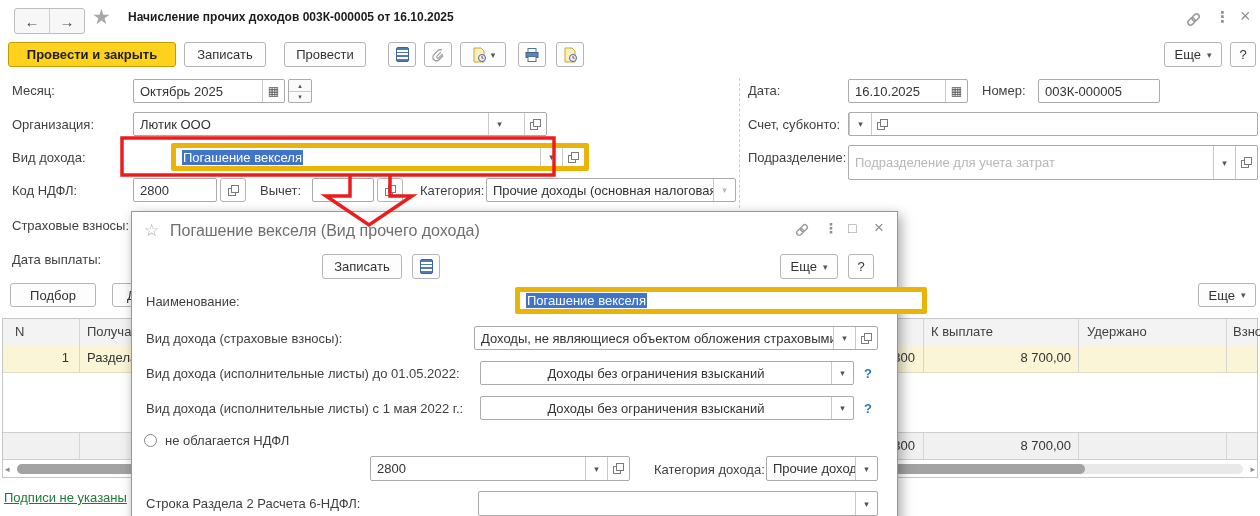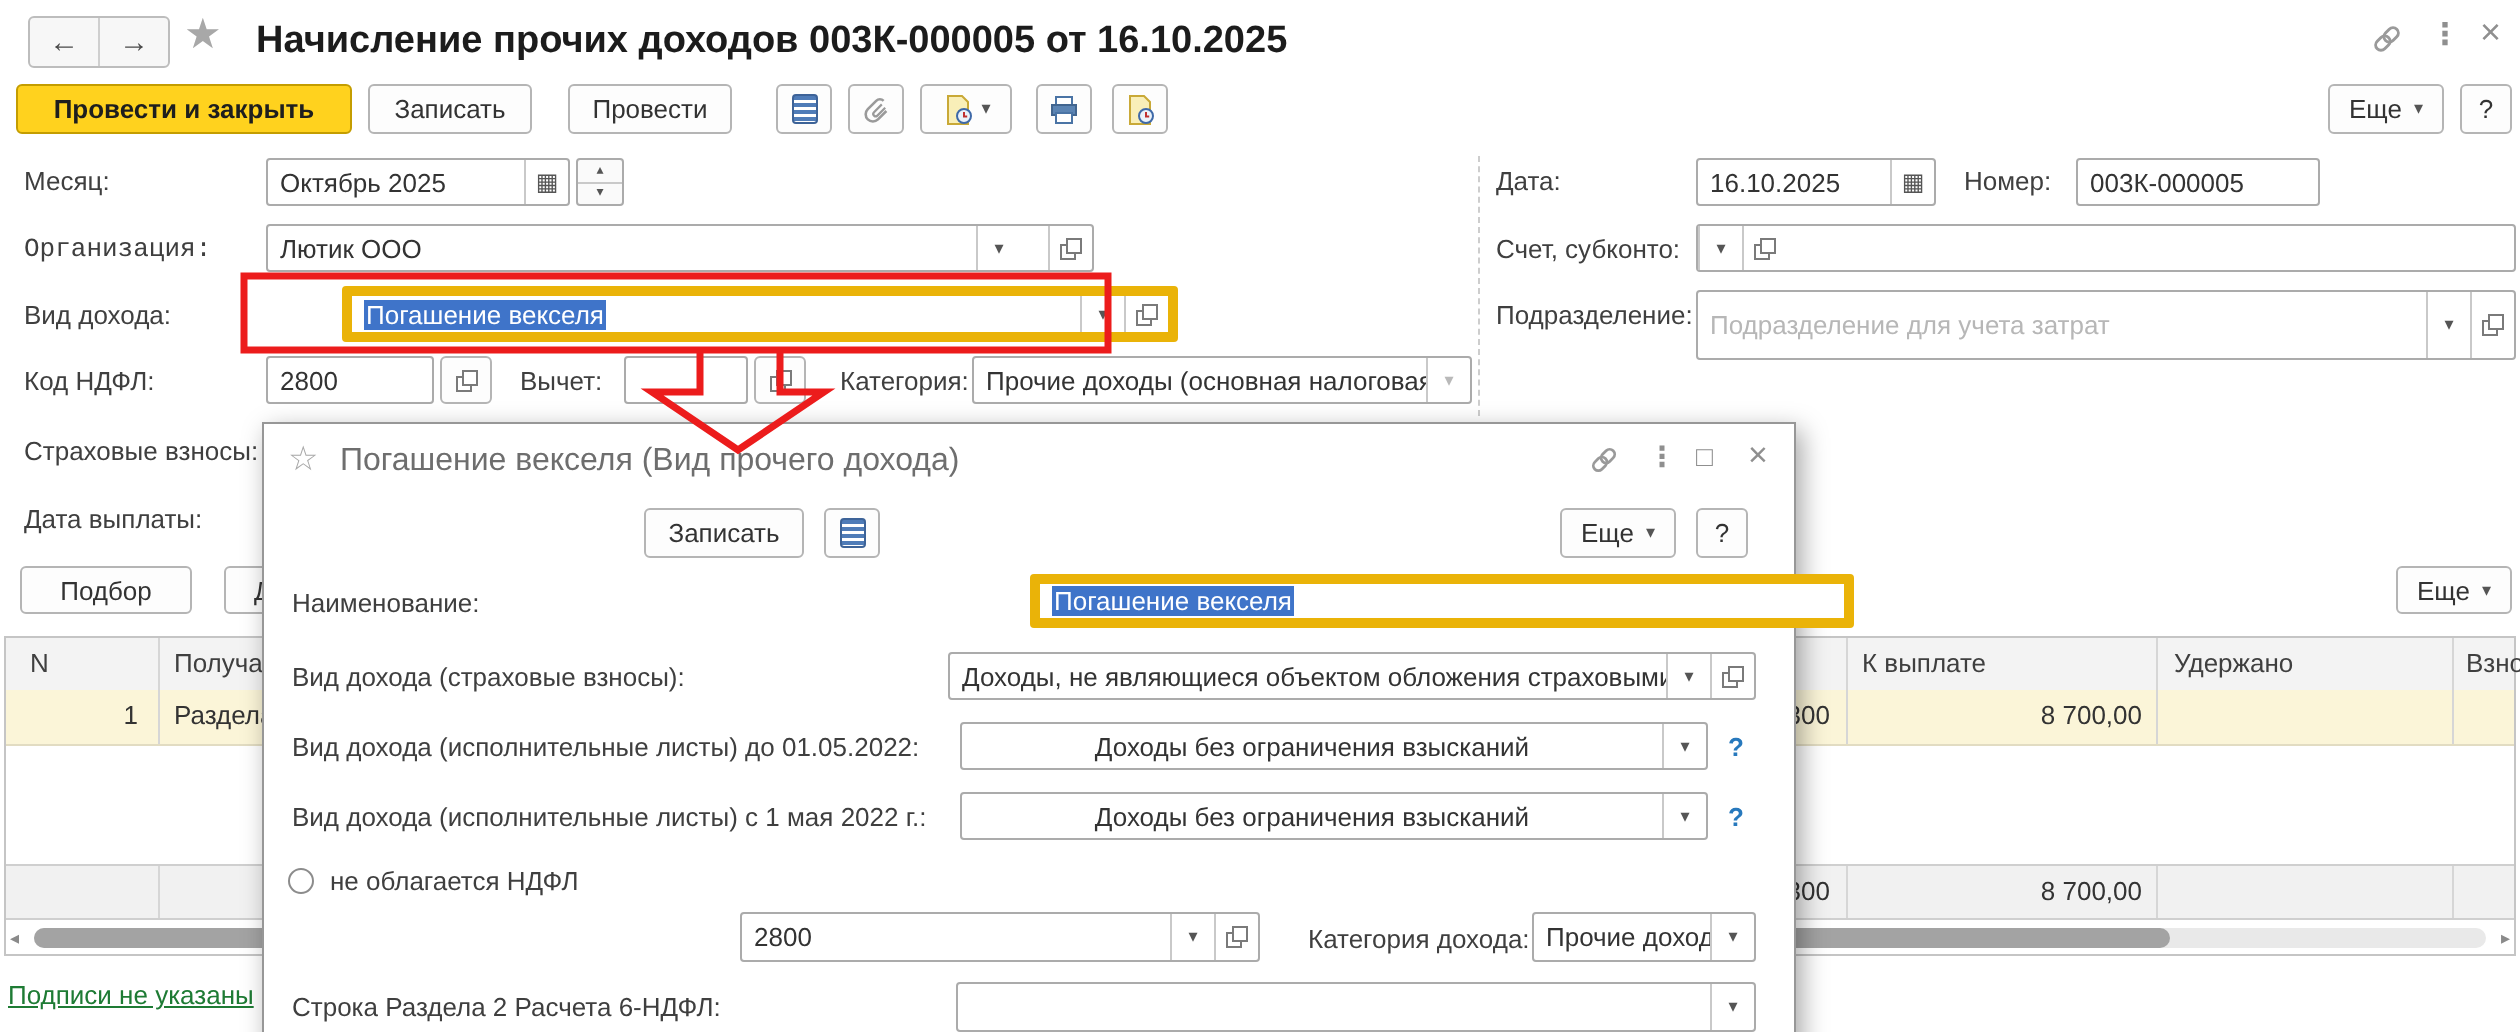--- a/index.html
+++ b/index.html
@@ -51,21 +51,21 @@
 
   <div class="abs navgrp" style="left:14px;top:8px;">
     <div class="navbtn">
         <span>←</span>
       </div>
     <div class="navbtn">
         <span>→</span>
       </div>
   </div>
   <div class="abs" style="left:92px;top:5px;font-size:21px;color:#a8a8a8;">★</div>
-  <div class="abs" style="left:128px;top:10px;font-size:19px;font-weight:600;color:#1c1c1c;white-space:nowrap;">Начисление прочих доходов 003К-000005 от 16.10.2025</div>
+  <div class="abs" style="left:128px;top:10px;font-size:12px;font-weight:600;color:#1c1c1c;white-space:nowrap;">Начисление прочих доходов 003К-000005 от 16.10.2025</div>
 
   <div class="abs winicon" style="left:1183px;top:9px;width:20px;height:20px;">
     <svg width="17" height="17" viewBox="0 0 16 16">
         <g fill="none" stroke="#9a9a9a" stroke-width="1.4" transform="rotate(-45 8 8)">
           <rect x="1.5" y="5.5" width="7.5" height="5" rx="2.5"></rect>
           <rect x="7" y="5.5" width="7.5" height="5" rx="2.5"></rect>
         </g>
       </svg>
   </div>
   <div class="abs winicon" style="left:1215px;top:8px;font-size:15px;font-weight:bold;">⋮</div>
@@ -126,21 +126,21 @@
   <div class="abs lbl" style="left:12px;top:83px;">Месяц:</div>
   <div class="abs fld" style="left:133px;top:79px;width:152px;height:24px;">
     <div class="fld-text">Октябрь 2025</div>
     <div class="seg" style="font-size:12px;">▦</div>
   </div>
   <div class="abs spin" style="left:288px;top:79px;width:24px;height:24px;">
     <div>▴</div>
     <div>▾</div>
   </div>
 
-  <div class="abs lbl" style="left:12px;top:117px;font-family:Liberation Mono, monospace;">Организация:</div>
+  <div class="abs lbl" style="left:12px;top:117px;">Организация:</div>
   <div class="abs fld" style="left:133px;top:112px;width:414px;height:24px;gap:14px;">
     <div class="fld-text">Лютик ООО</div>
     <div class="seg">▾</div>
     <div class="seg">
         <span class="icon-open"></span>
       </div>
   </div>
 
   <div class="abs lbl" style="left:12px;top:150px;">Вид дохода:</div>
   <div class="abs fld yfocus" style="left:128px;top:143px;width:418px;height:28px;border-radius:2px;">

